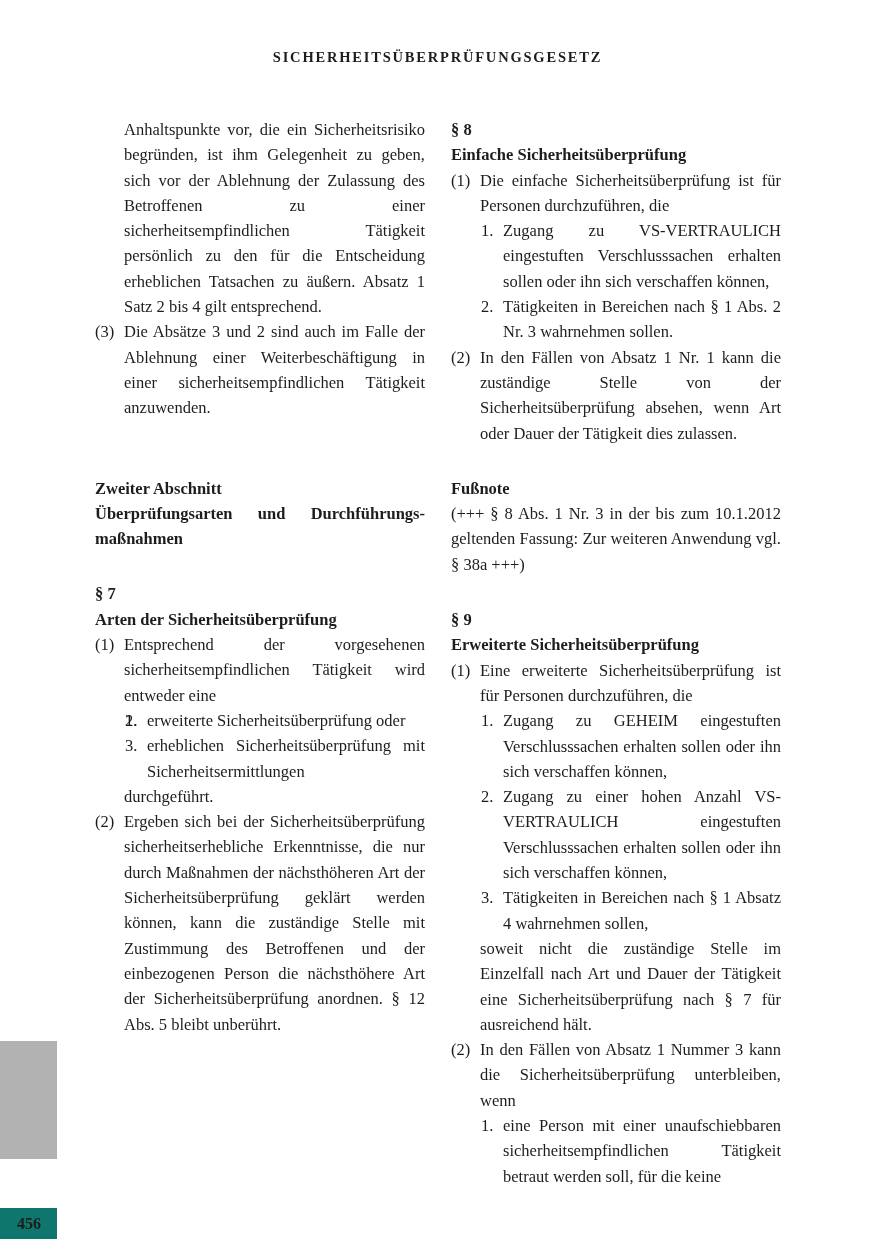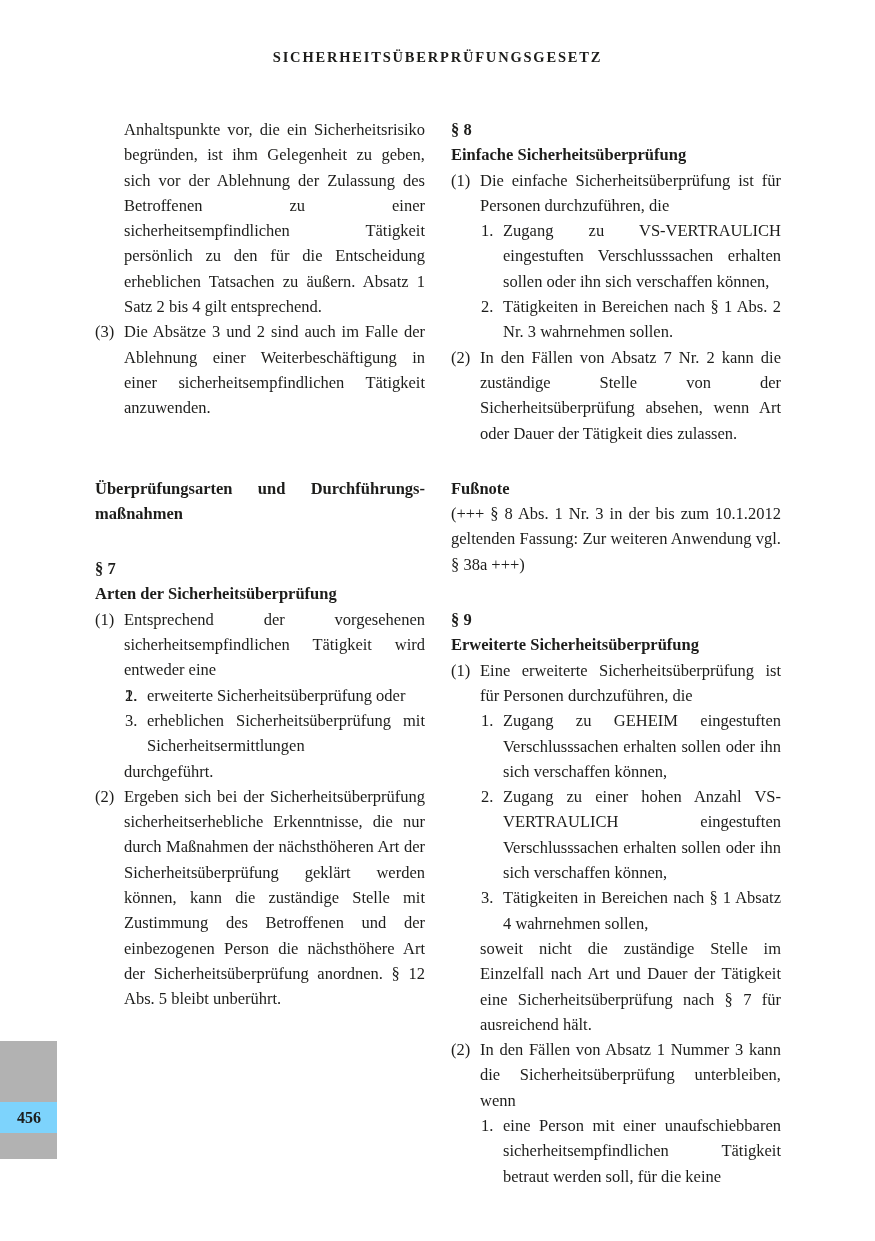--- a/index.html
+++ b/index.html
@@ -55,24 +55,24 @@
     position: absolute;
     left: 0;
     top: 1041px;
     width: 57px;
     height: 118px;
     background: #b2b2b2;
   }
   .page-number-bar {
     position: absolute;
     left: 0;
-    top: 1102px;
+    top: 1208px;
     width: 57px;
     height: 31px;
-    background: #7dd3fc;
+    background: #0f766e;
     display: flex;
     align-items: center;
   }
   .page-number {
     font-weight: 700;
     font-size: 16px;
     padding-left: 17px;
     color: #1d1d1b;
   }
 </style>
@@ -80,20 +80,21 @@
 <body>
 
 <div class="page">
   <div class="running-header">SICHERHEITSÜBERPRÜFUNGSGESETZ</div>
 
   <div class="columns">
     <div class="column">
         <div class="block hang"><span>Anhaltspunkte vor, die ein Sicherheitsrisiko begründen, ist ihm Gelegenheit zu geben, sich vor der Ablehnung der Zulassung des Betroffenen zu einer sicherheitsempfindlichen Tätigkeit persönlich zu den für die Entscheidung erheblichen Tatsachen zu äußern. Absatz 1 Satz 2 bis 4 gilt entsprechend.</span></div>
         <div class="block hang"><span class="marker">(3)</span><span>Die Absätze 3 und 2 sind auch im Falle der Ablehnung einer Weiterbeschäftigung in einer sicherheitsempfindlichen Tätigkeit anzuwenden.</span></div>
         <div class="block heading gap-large">
+          <div class="heading-line">Zweiter Abschnitt</div>
           <div class="heading-line">Überprüfungsarten und Durchführungs­maßnahmen</div>
         </div>
         <div class="block heading gap-medium">
           <div class="heading-line">§ 7</div>
           <div class="heading-line">Arten der Sicherheitsüberprüfung</div>
         </div>
         <div class="block hang"><span class="marker">(1)</span><span>Entsprechend der vorgesehenen sicherheitsempfindlichen Tätigkeit wird entweder eine</span></div>
         <div class="block sub"><span class="marker">1.</span></div>
         <div class="block sub"><span class="marker">2.</span><span>erweiterte Sicherheitsüberprüfung oder</span></div>
         <div class="block sub"><span class="marker">3.</span><span>erheblichen Sicherheitsüberprüfung mit Sicherheitsermittlungen</span></div>
@@ -101,21 +102,21 @@
         <div class="block hang"><span class="marker">(2)</span><span>Ergeben sich bei der Sicherheitsüberprüfung sicherheitserhebliche Erkenntnisse, die nur durch Maßnahmen der nächsthöheren Art der Sicherheitsüberprüfung geklärt werden können, kann die zuständige Stelle mit Zustimmung des Betroffenen und der einbezogenen Person die nächsthöhere Art der Sicherheitsüberprüfung anordnen. § 12 Abs. 5 bleibt unberührt.</span></div>
       </div>
     <div class="column">
         <div class="block heading">
           <div class="heading-line">§ 8</div>
           <div class="heading-line">Einfache Sicherheitsüberprüfung</div>
         </div>
         <div class="block hang"><span class="marker">(1)</span><span>Die einfache Sicherheitsüberprüfung ist für Personen durchzuführen, die</span></div>
         <div class="block sub"><span class="marker">1.</span><span>Zugang zu VS-VERTRAULICH eingestuften Verschlusssachen erhalten sollen oder ihn sich verschaffen können,</span></div>
         <div class="block sub"><span class="marker">2.</span><span>Tätigkeiten in Bereichen nach § 1 Abs. 2 Nr. 3 wahrnehmen sollen.</span></div>
-        <div class="block hang"><span class="marker">(2)</span><span>In den Fällen von Absatz 7 Nr. 2 kann die zuständige Stelle von der Sicherheitsüberprüfung absehen, wenn Art oder Dauer der Tätigkeit dies zulassen.</span></div>
+        <div class="block hang"><span class="marker">(2)</span><span>In den Fällen von Absatz 1 Nr. 1 kann die zuständige Stelle von der Sicherheitsüberprüfung absehen, wenn Art oder Dauer der Tätigkeit dies zulassen.</span></div>
         <div class="block heading gap-medium">
           <div class="heading-line">Fußnote</div>
         </div>
         <div class="block flush"><span>(+++ § 8 Abs. 1 Nr. 3 in der bis zum 10.1.2012 geltenden Fassung: Zur weiteren Anwendung vgl. § 38a +++)</span></div>
         <div class="block heading gap-medium">
           <div class="heading-line">§ 9</div>
           <div class="heading-line">Erweiterte Sicherheitsüberprüfung</div>
         </div>
         <div class="block hang"><span class="marker">(1)</span><span>Eine erweiterte Sicherheitsüberprüfung ist für Personen durchzuführen, die</span></div>
         <div class="block sub"><span class="marker">1.</span><span>Zugang zu GEHEIM eingestuften Verschlusssachen erhalten sollen oder ihn sich verschaffen können,</span></div>

